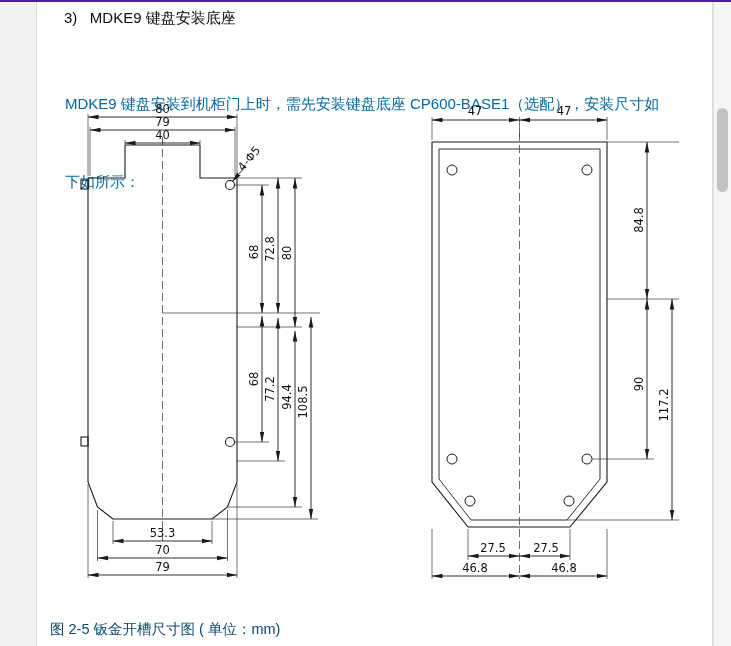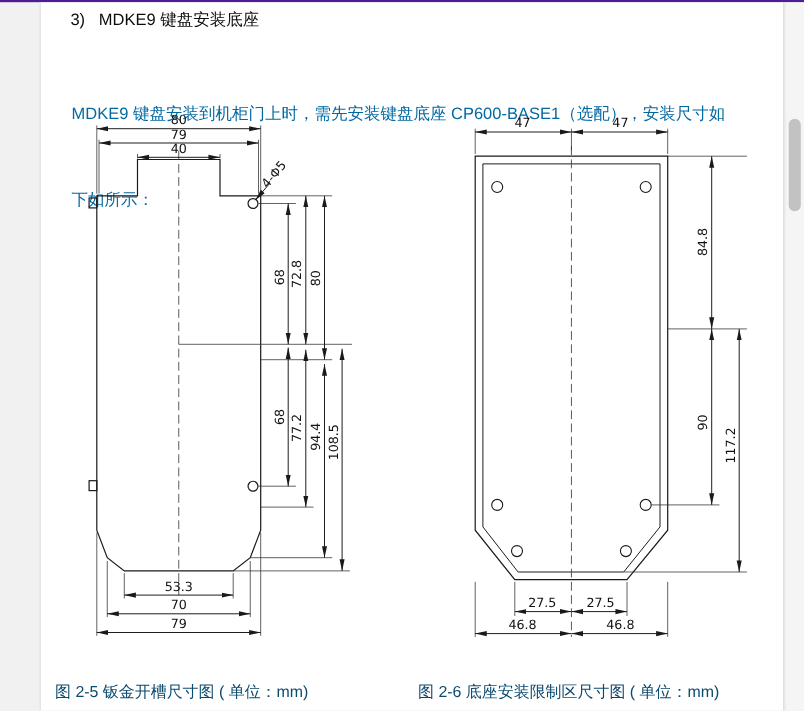--- a/index.html
+++ b/index.html
@@ -166,18 +166,17 @@
       <text x="248" y="287" transform="rotate(-90 248 287)">90</text>
       <text x="273" y="308" transform="rotate(-90 273 308)">117.2</text>
       <text x="98" y="455">27.5</text>
       <text x="151" y="455">27.5</text>
       <text x="80" y="475">46.8</text>
       <text x="169" y="475">46.8</text>
     </g>
   </svg>
 
   <div class="caption caption-left">图 2-5 钣金开槽尺寸图 ( 单位：mm)</div>
-  <div class="caption caption-right">图 2-6 底座安装限制区尺寸图 ( 单位：mm)</div>
 
   <div class="scrollbar">
     <div class="thumb"></div>
   </div>
 </div>
 
 </body></html>

